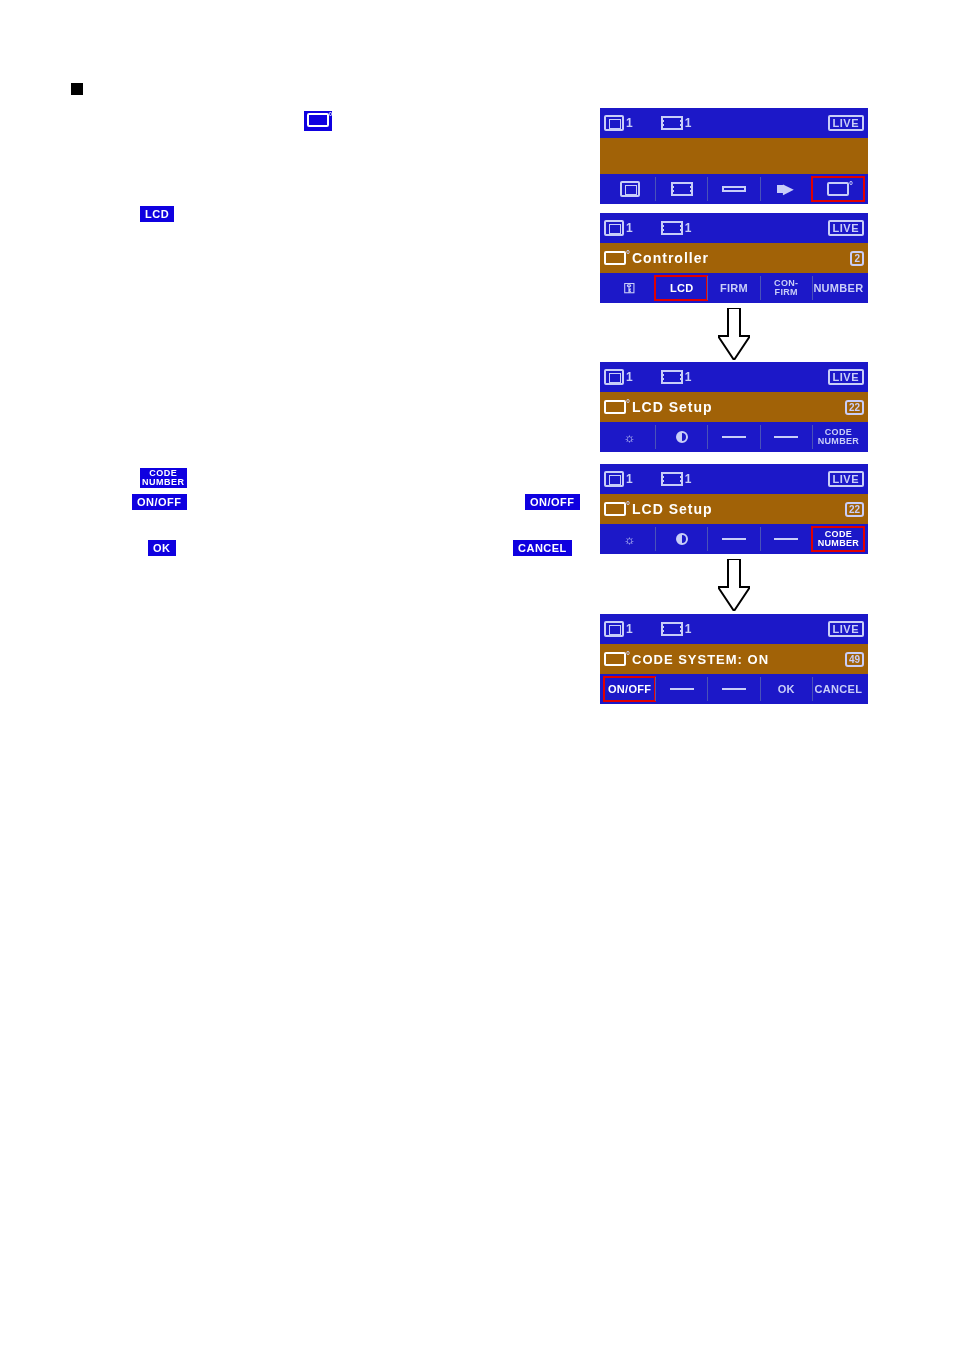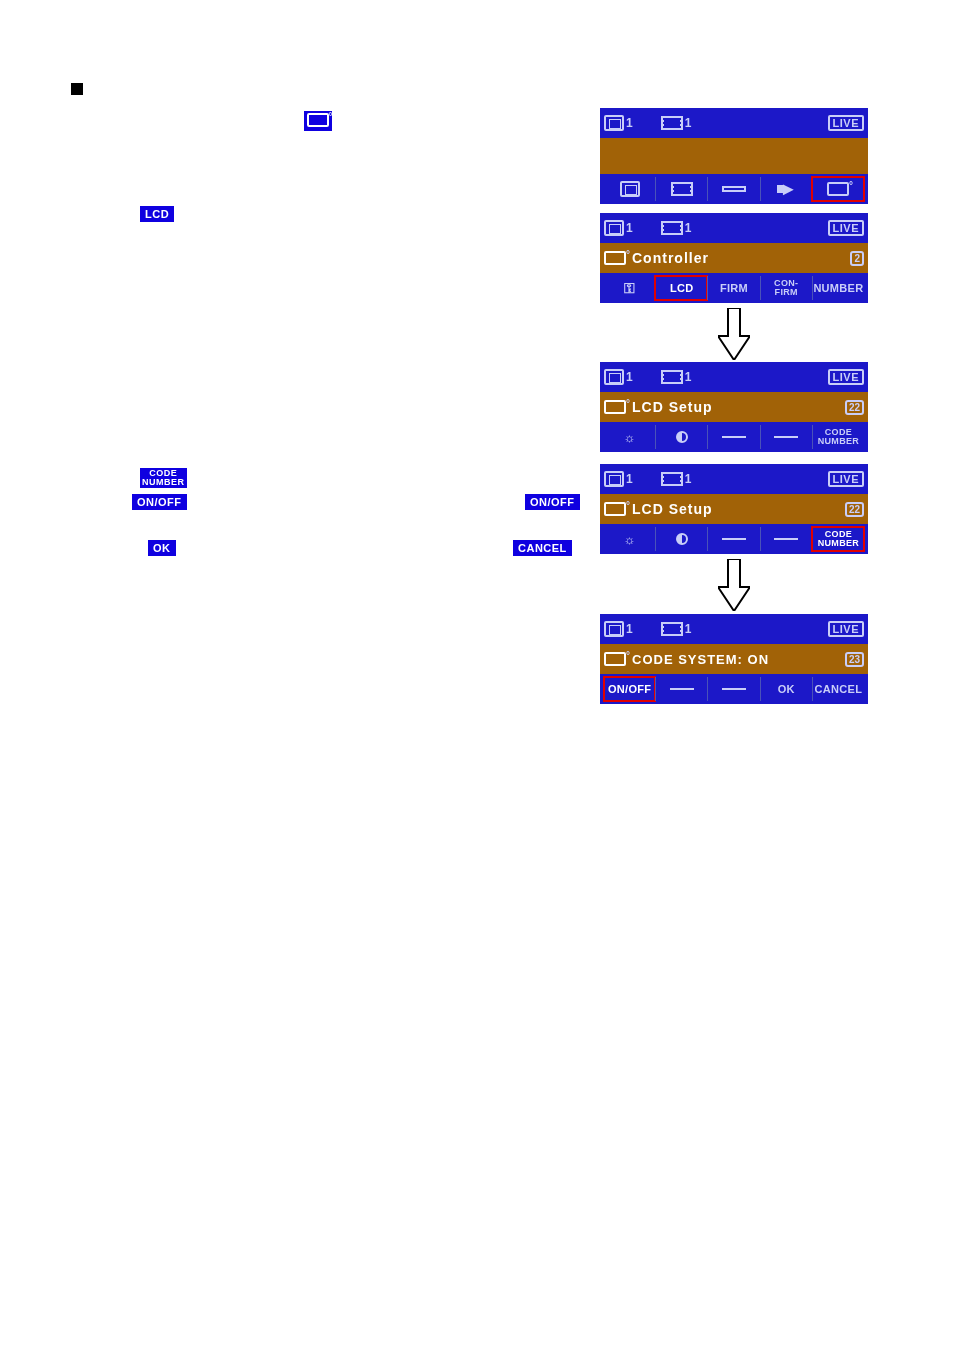--- a/index.html
+++ b/index.html
@@ -363,21 +363,21 @@
         <span class="icon-film"></span>
       </span>
     <span class="cell pale" style="margin-left:2px;">1</span>
     <span class="live-box">LIVE</span>
   </div>
   <div class="screen-row light">
     <span class="cell" style="margin-right:6px;">
         <span class="icon-controller" style="border-color:#fff;"></span>
       </span>
     <span class="cell white" style="font-size:13px; letter-spacing:1px;">CODE SYSTEM: ON</span>
-    <span class="num-box">23</span>
+    <span class="num-box">49</span>
   </div>
   <div class="screen-row btns">
     <div class="btn white red-frame">ON/OFF</div>
     <div class="btn">
         <span class="icon-dash"></span>
       </div>
     <div class="btn">
         <span class="icon-dash"></span>
       </div>
     <div class="btn">OK</div>

